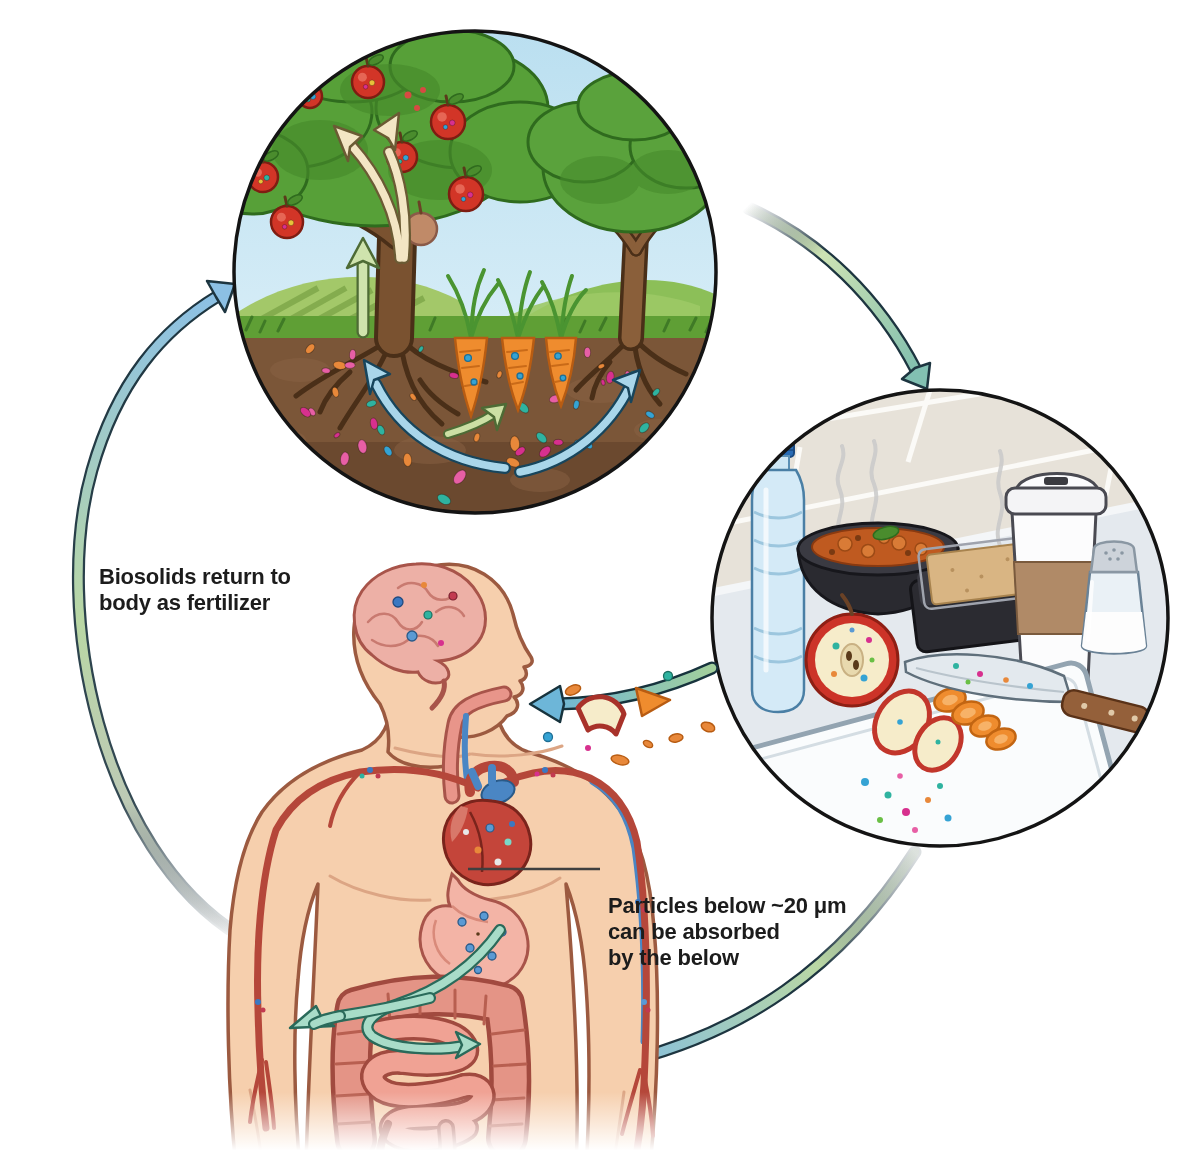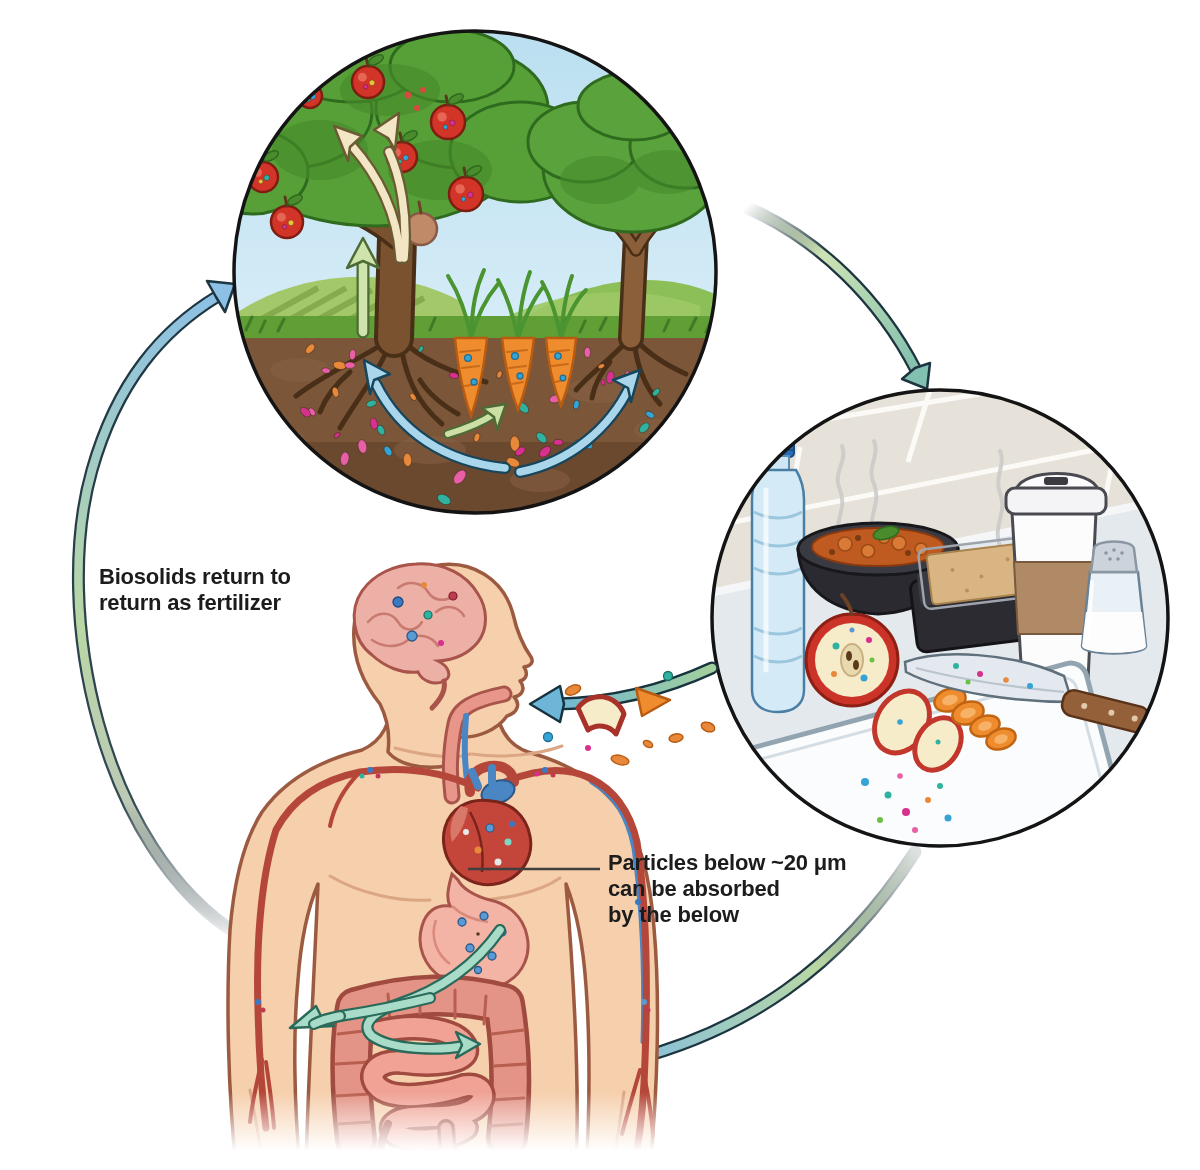--- a/index.html
+++ b/index.html
@@ -2,21 +2,21 @@
 <html style="--mp-blue: #35a3d4; --mp-pink: #e75fa5; --mp-magenta: #d7308e; --mp-orange: #e8883a; --mp-teal: #2fb3a0; --arrow-green: #b9d7a4; --arrow-blue: #85bede; --soil-brown: #7b5638; --skin: #f6cfad; --organ-pink: #e49486; --label-text: #1c1c1c;"><head>
 <meta charset="utf-8">
 <style>
   html,body{margin:0;padding:0;background:#ffffff;}
   .stage{position:relative;width:1200px;height:1170px;background:#fff;overflow:hidden;
          font-family:"Liberation Sans",sans-serif;}
   .stage svg{position:absolute;left:0;top:0;}
   .label{position:absolute;color:#1c1c1c;font-weight:bold;font-size:22px;line-height:1.18;
          letter-spacing:-0.2px;white-space:nowrap;}
   #label-biosolids{left:99px;top:564px;}
-  #label-particles{left:608px;top:850px;}
+  #label-particles{left:608px;top:893px;}
 </style>
 </head>
 <body>
 
 <div class="stage">
 <svg width="1200" height="1170" viewBox="0 0 1200 1170" xmlns="http://www.w3.org/2000/svg">
   <defs>
     <clipPath id="clipFarm">
           <circle cx="475" cy="272" r="241"></circle>
         </clipPath>
@@ -745,20 +745,20 @@
     </g>
   </g>
 
   <path d="M468,869 L600,869" stroke="#3f3f3f" stroke-width="2.5"></path>
 
   <rect x="0" y="1092" width="1200" height="78" fill="url(#fadeWhite)"></rect>
 </svg>
 
 <div class="label" id="label-biosolids">
   <div>Biosolids return to</div>
-  <div>return as fertilizer</div>
+  <div>body as fertilizer</div>
 </div>
 <div class="label" id="label-particles">
   <div>Particles below ~20 μm</div>
   <div>can be absorbed</div>
   <div>by the below</div>
 </div>
 </div>
 
 </body></html>

